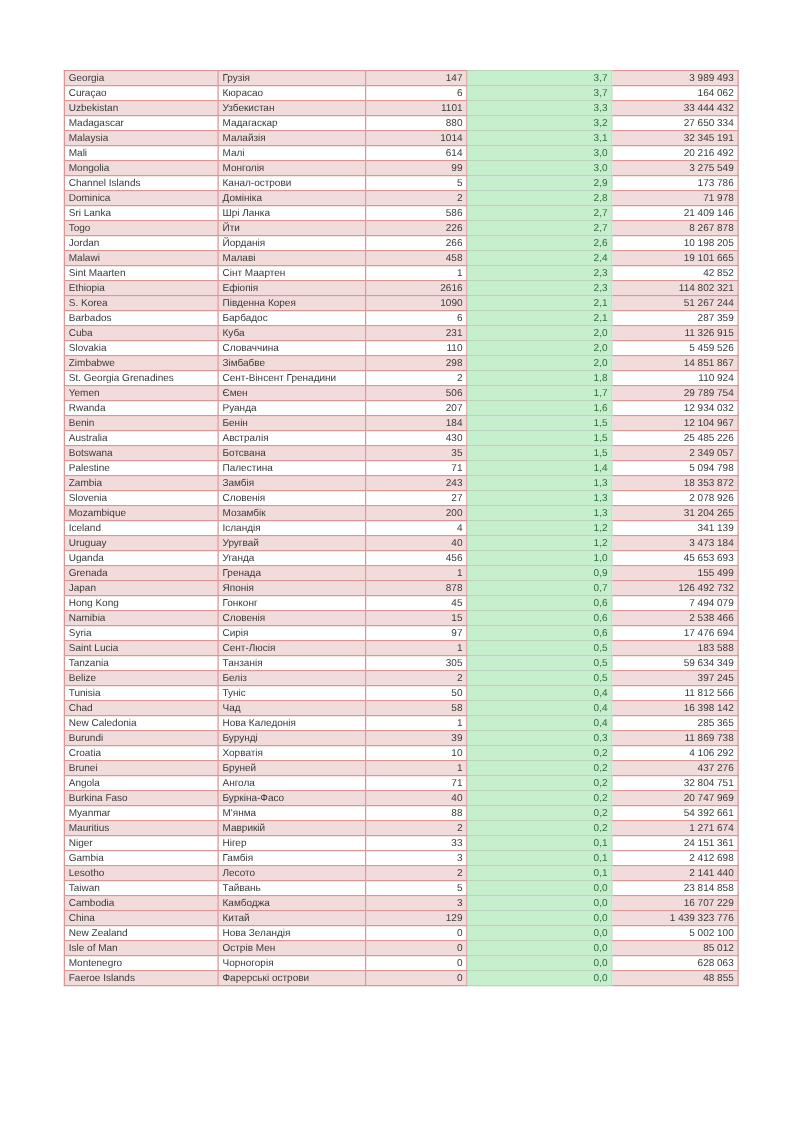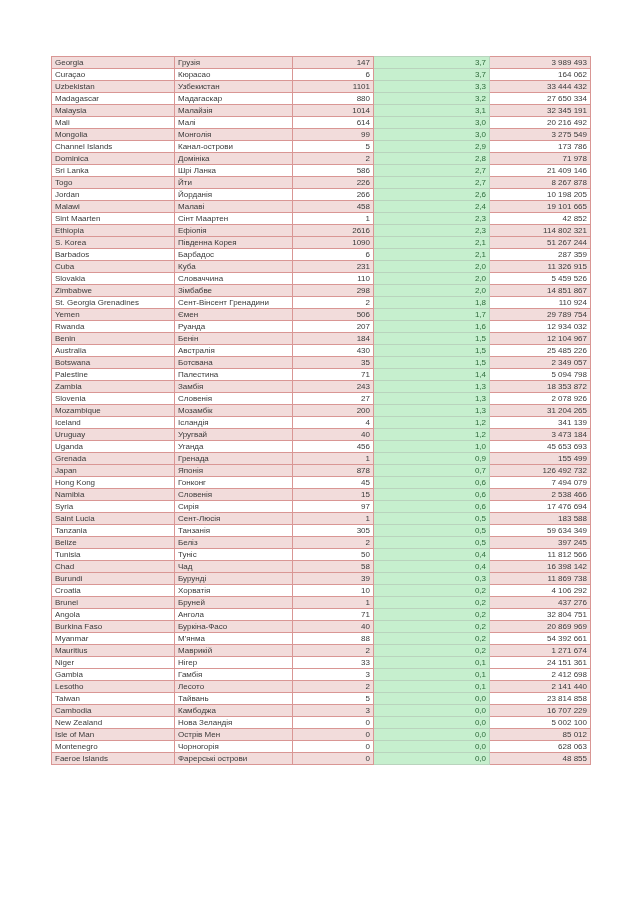--- a/index.html
+++ b/index.html
@@ -358,20 +358,27 @@
     <td class="green-cell">0,4</td>
     <td class="num">11 812 566</td>
   </tr>
         <tr class="band">
     <td>Chad</td>
     <td>Чад</td>
     <td class="num">58</td>
     <td class="green-cell">0,4</td>
     <td class="num">16 398 142</td>
   </tr>
+        <tr class="alt">
+    <td>New Caledonia</td>
+    <td>Нова Каледонія</td>
+    <td class="num">1</td>
+    <td class="green-cell">0,4</td>
+    <td class="num">285 365</td>
+  </tr>
         <tr class="band">
     <td>Burundi</td>
     <td>Бурунді</td>
     <td class="num">39</td>
     <td class="green-cell">0,3</td>
     <td class="num">11 869 738</td>
   </tr>
         <tr class="alt">
     <td>Croatia</td>
     <td>Хорватія</td>
@@ -391,21 +398,21 @@
     <td>Ангола</td>
     <td class="num">71</td>
     <td class="green-cell">0,2</td>
     <td class="num">32 804 751</td>
   </tr>
         <tr class="band">
     <td>Burkina Faso</td>
     <td>Буркіна-Фасо</td>
     <td class="num">40</td>
     <td class="green-cell">0,2</td>
-    <td class="num">20 869 969</td>
+    <td class="num">20 747 969</td>
   </tr>
         <tr class="alt">
     <td>Myanmar</td>
     <td>М'янма</td>
     <td class="num">88</td>
     <td class="green-cell">0,2</td>
     <td class="num">54 392 661</td>
   </tr>
         <tr class="band">
     <td>Mauritius</td>
@@ -442,20 +449,27 @@
     <td class="green-cell">0,0</td>
     <td class="num">23 814 858</td>
   </tr>
         <tr class="band">
     <td>Cambodia</td>
     <td>Камбоджа</td>
     <td class="num">3</td>
     <td class="green-cell">0,0</td>
     <td class="num">16 707 229</td>
   </tr>
+        <tr class="band">
+    <td>China</td>
+    <td>Китай</td>
+    <td class="num">129</td>
+    <td class="green-cell">0,0</td>
+    <td class="num">1 439 323 776</td>
+  </tr>
         <tr class="alt">
     <td>New Zealand</td>
     <td>Нова Зеландія</td>
     <td class="num">0</td>
     <td class="green-cell">0,0</td>
     <td class="num">5 002 100</td>
   </tr>
         <tr class="band">
     <td>Isle of Man</td>
     <td>Острів Мен</td>

